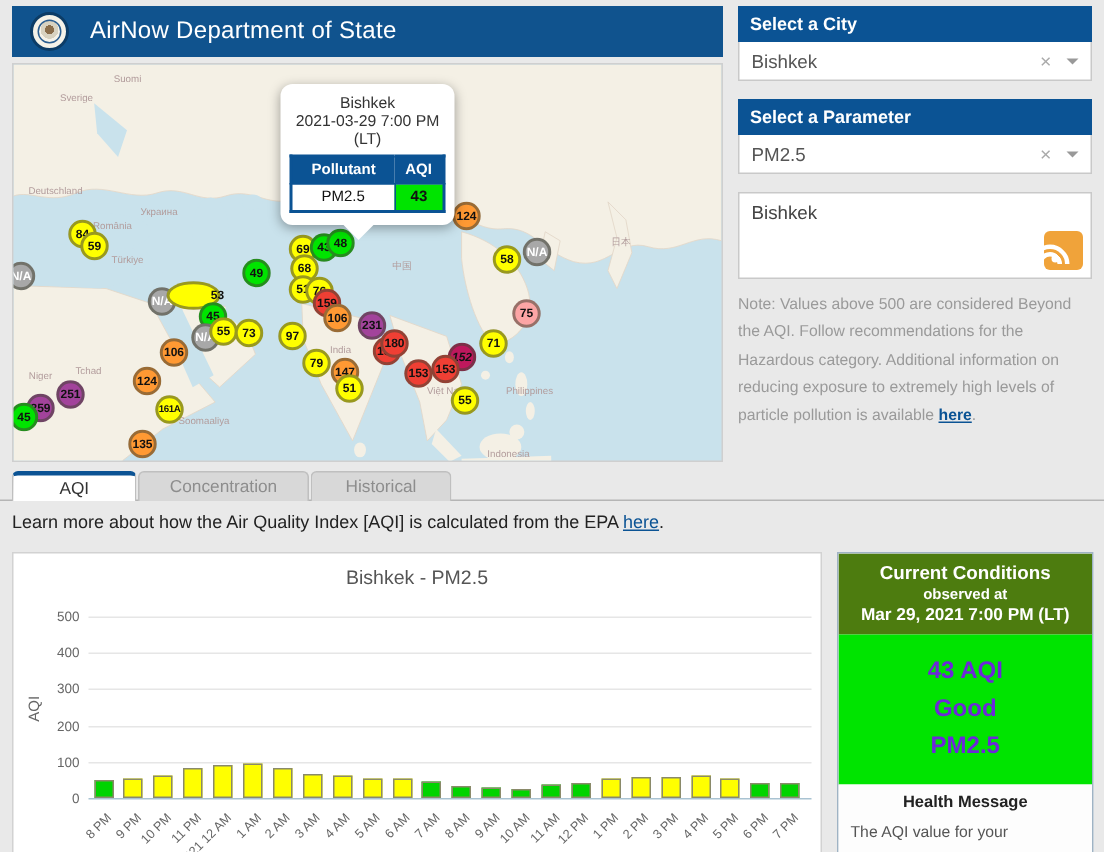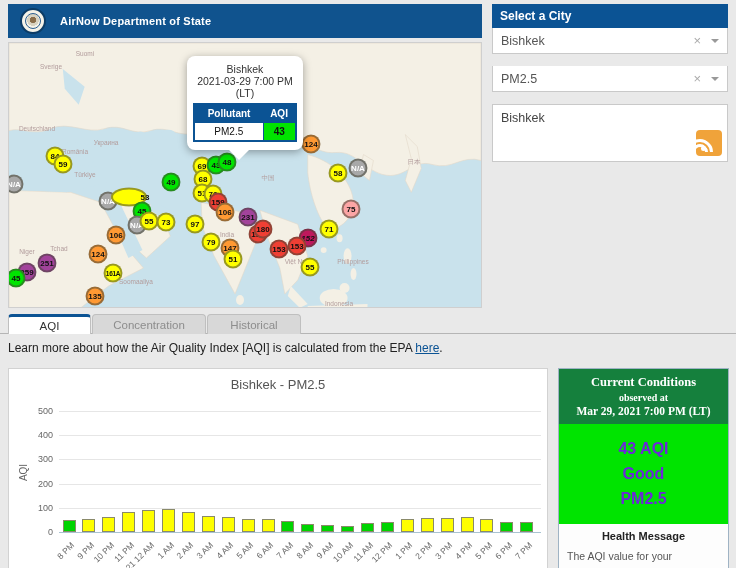--- a/index.html
+++ b/index.html
@@ -6,21 +6,21 @@
   html,body { width:736px; height:568px; overflow:hidden; }
   body { font-family:"Liberation Sans", sans-serif; background:#e9e9e9; position:relative; }
 
   
   .app-header { position:absolute; left:8px; top:4px; width:474px; height:34px;
     background:#10538e; display:flex; align-items:center; padding-left:12px; }
   .seal { width:26px; height:26px; border-radius:50%; background:#f5f2e8;
     border:2px solid #0c3c66; position:relative; flex:0 0 auto; }
   .seal::before { content:""; position:absolute; inset:3px; border-radius:50%;
     border:1px solid #2a5d8f; background:radial-gradient(circle at 50% 42%, #8a6d4a 0 28%, #d8d2c0 29% 55%, #f5f2e8 56%); }
-  .app-title { color:#fff; font-size:11px; font-weight:bold; margin-left:14px; letter-spacing:.2px; }
+  .app-title { color:#fff; font-size:16px; font-weight:normal; margin-left:14px; letter-spacing:.2px; }
 
   
   .map { position:absolute; left:8px; top:42px; width:474px; height:266px;
     background:#c9e2ec; border:1px solid #cfcfcf; overflow:hidden; }
   .map svg { position:absolute; inset:0; }
   .map-label { position:absolute; font-size:6.5px; color:#b29c9c; white-space:nowrap;
     transform:translate(-50%,-50%); pointer-events:none; }
   .marker { position:absolute; width:19px; height:19px; border-radius:50%;
     border:2px solid rgba(70,70,55,.55); display:flex; align-items:center; justify-content:center;
     font-size:8px; font-weight:bold; color:#111; transform:translate(-50%,-50%); cursor:pointer; }
@@ -88,21 +88,21 @@
   .gridline { position:absolute; height:1px; background:#e6e6e6; left:50px; width:482px; }
   .gridline.axis { background:#a9c3d2; }
   .ytick { position:absolute; width:34px; text-align:right; font-size:9px; color:#666; left:10px; }
   .bar { position:absolute; width:13px; border:1px solid #8a8a6a; }
   .xlab { position:absolute; width:46px; text-align:right; font-size:8.5px; color:#666;
     transform:rotate(-45deg); transform-origin:100% 0; white-space:nowrap; }
 
   
   .cond-panel { position:absolute; left:558px; top:368px; width:171px; height:210px;
     border:1px solid #9fb3c4; background:#fff; overflow:hidden; }
-  .cond-header { background:#15803d; color:#fff; text-align:center; padding:6px 4px 7px;font-family:Liberation Serif, serif; }
+  .cond-header { background:#4d7c0f; color:#fff; text-align:center; padding:6px 4px 7px; }
   .cond-title { font-size:12.5px; font-weight:bold; }
   .cond-obs { font-size:10px; font-weight:bold; margin-top:2px; }
   .cond-date { font-size:11.5px; font-weight:bold; margin-top:2px; }
   .cond-aqi { background:#00e400; color:#6d28d9; text-align:center; padding:13px 4px; }
   .cond-aqi div { font-size:16px; font-weight:bold; line-height:1.55; }
   .cond-health { padding:6px 8px; background:#fdfdfd; }
   .health-title { text-align:center; font-size:11px; font-weight:bold; color:#222; }
   .health-text { margin-top:5px; font-size:10.5px; color:#555; line-height:1.8; }
 </style>
 </head>
@@ -237,34 +237,36 @@
   <section>
     <div class="group-header">Select a City</div>
     <div class="select-box">
       <span class="val">Bishkek</span>
       <span class="clear">×</span>
       <span class="caret"></span>
     </div>
   </section>
   <div class="sb-gap"></div>
   <section>
+    <div class="group-header">Select a Parameter</div>
     <div class="select-box">
       <span class="val">PM2.5</span>
       <span class="clear">×</span>
       <span class="caret"></span>
     </div>
   </section>
   <div class="feed-box">
     <span>Bishkek</span>
     <span class="rss-icon">
       <i class="w1"></i>
         <i class="w2"></i>
         <span class="dot"></span>
     </span>
   </div>
+  <p class="note"><span>Note: Values above 500 are considered Beyond the AQI. Follow recommendations for the Hazardous category. Additional information on reducing exposure to extremely high levels of particle pollution is available </span><a href="#">here</a><span>.</span></p>
 </aside>
 
 <div class="tabs-row">
   <div class="rule"></div>
   <div class="tab tab1 active">AQI</div>
   <div class="tab tab3">Historical</div>
   <div class="tab tab2">Concentration</div>
 </div>
 
 <p class="learn-more"><span>Learn more about how the Air Quality Index [AQI] is calculated from the EPA </span><a href="#">here</a><span>.</span></p>

